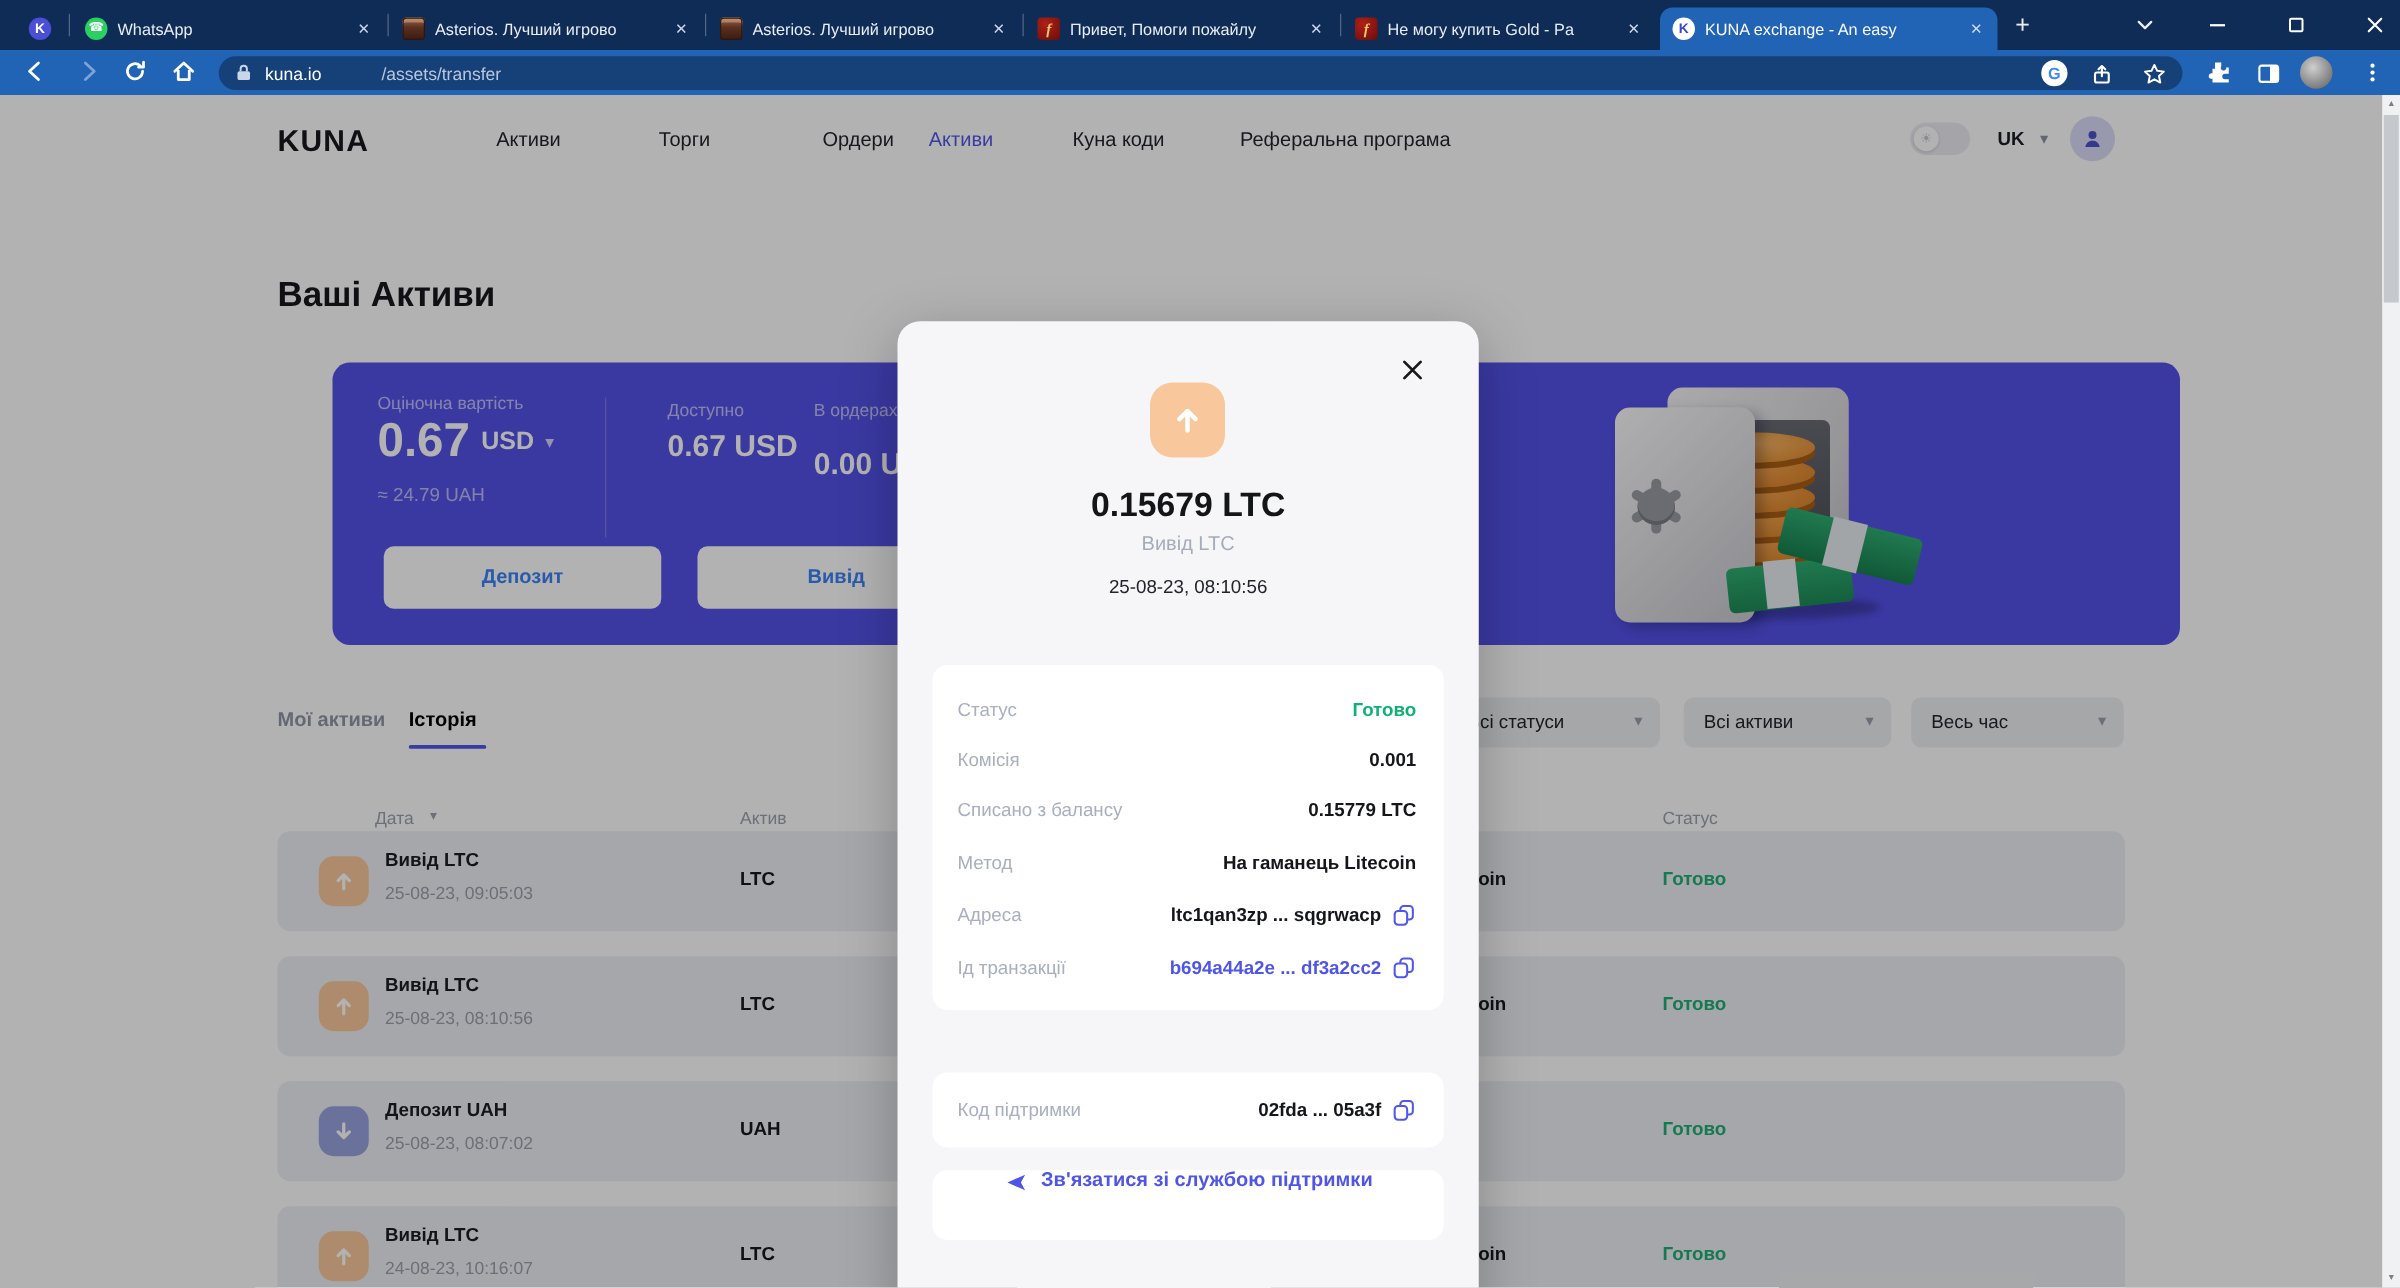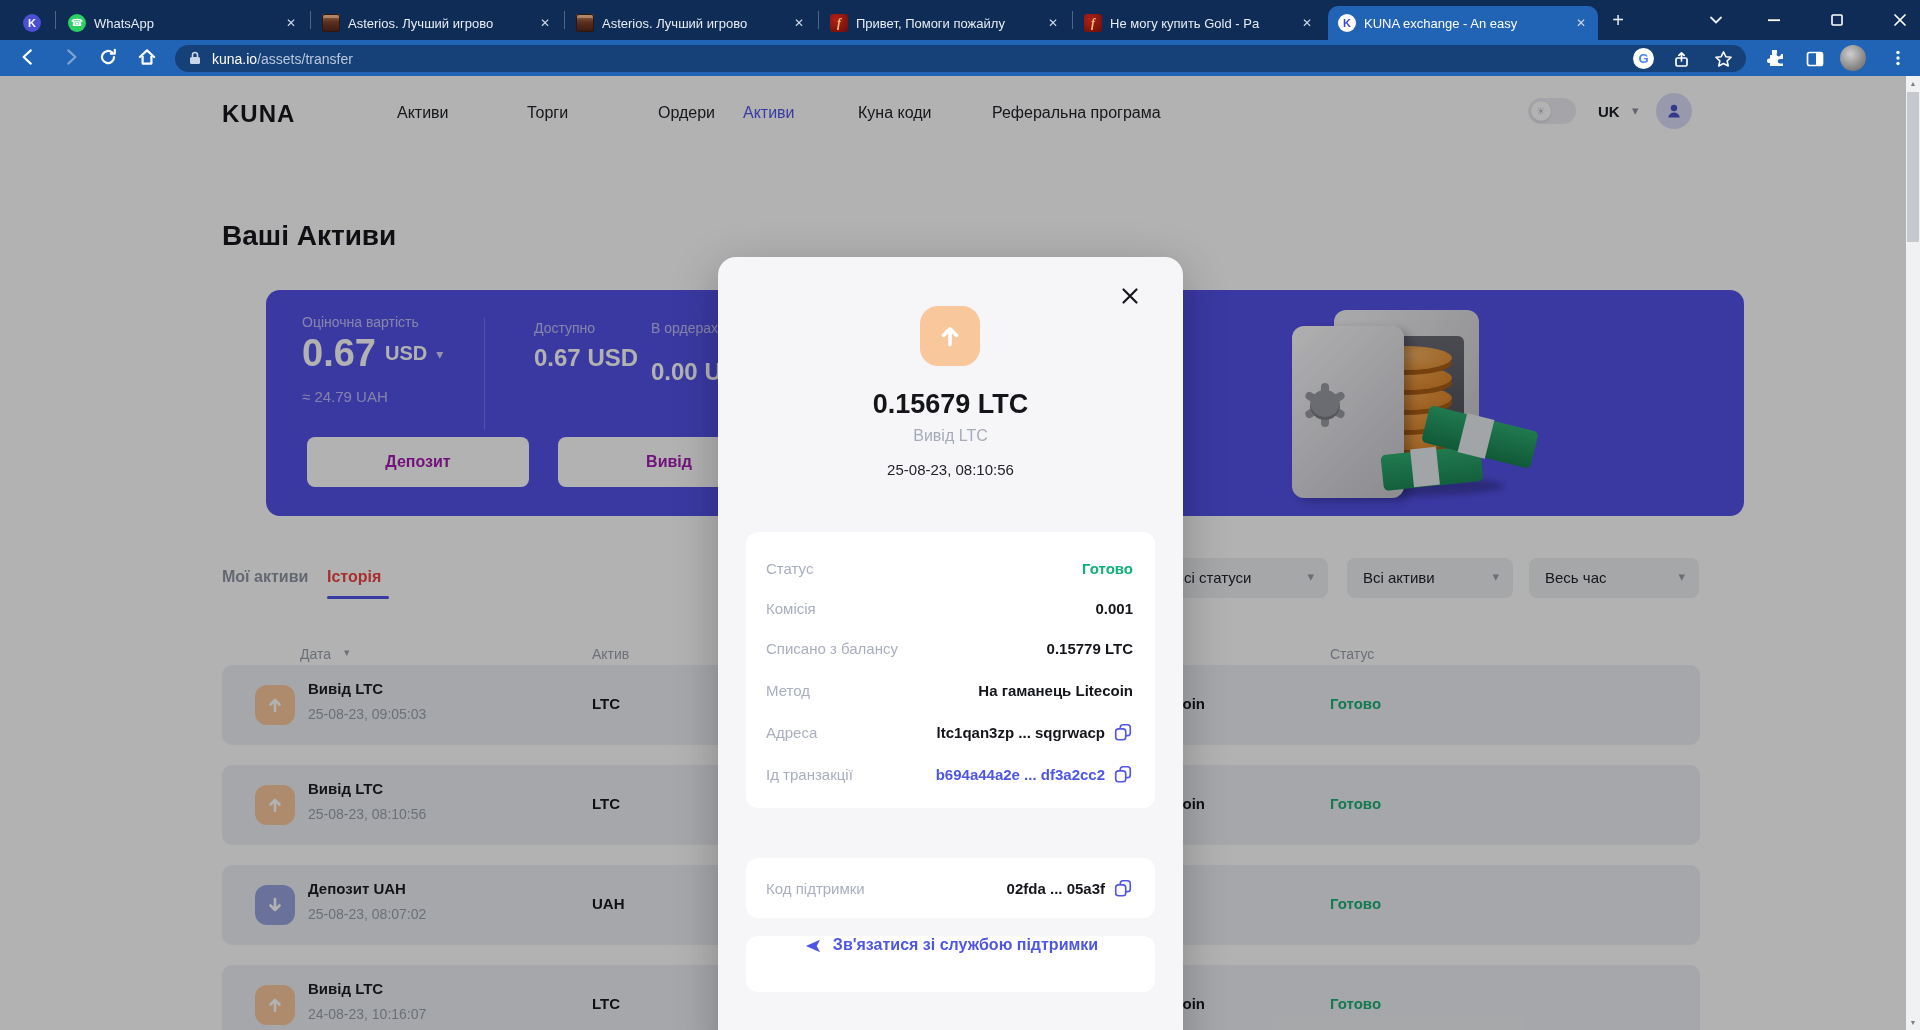--- a/index.html
+++ b/index.html
@@ -20,21 +20,21 @@
   .waphone{color:#fff;font-size:10px;line-height:10px;}
   .fav-ast{border-radius:3px;background:linear-gradient(180deg,#9a6a48 0%,#5a2f1f 45%,#3a1b12 100%);box-shadow:inset 0 0 0 1px #2e170f, inset 0 4px 0 rgba(255,220,180,.35);}
   .fav-forum{border-radius:3px;background:radial-gradient(circle at 35% 30%,#b02018,#6a0d0a);color:#ecc56f;font:italic bold 12px "Liberation Serif",serif;}
   .newtab{position:absolute;left:1606px;top:8px;width:24px;height:24px;color:#e8edf6;font-size:20px;line-height:24px;text-align:center;}
   .winbtn{position:absolute;top:9px;width:22px;height:22px;display:flex;align-items:center;justify-content:center;}
 
   .toolbar{position:absolute;top:40px;left:0;width:1920px;height:36px;background:#2163b5;z-index:100;}
   .tbicon{position:absolute;width:22px;height:22px;display:flex;align-items:center;justify-content:center;}
   .urlpill{position:absolute;left:175px;top:45px;width:1571px;height:27px;background:#164178;border-radius:14px;z-index:100;}
   .urltext{position:absolute;left:212px;top:51px;font-size:14px;line-height:16px;color:#fff;z-index:101;white-space:nowrap;}
-  .urltext .path{color:#b9c7dd;}
+  .urltext .path{color:#b9c7dd;padding-left:48px;}
   .gcircle{position:absolute;left:1633px;top:48px;width:21px;height:21px;background:#fff;border-radius:50%;text-align:center;font-weight:bold;font-size:13px;line-height:21px;color:#4285f4;z-index:101;}
   .avatar-chrome{position:absolute;left:1840px;top:45px;width:26px;height:26px;border-radius:50%;background:radial-gradient(circle at 40% 35%,#cfcfcf,#8f8f8f 55%,#5d5d5d);z-index:101;}
 
   
   .siteheader{position:absolute;top:76px;left:0;width:1547px;height:70px;background:#fff;}
   .kuna-logo{position:absolute;left:222px;top:24px;font-size:24px;font-weight:800;letter-spacing:1px;color:#17181d;}
   .navitem{position:absolute;top:28px;font-size:16px;color:#23252b;white-space:nowrap;}
   .navitem.active{color:#5157e8;}
   .toggle{position:absolute;left:1528px;top:22px;width:48px;height:26px;background:#ecedf2;border-radius:13px;}
   .knob{position:absolute;left:3px;top:3px;width:20px;height:20px;background:#fff;border-radius:50%;box-shadow:0 1px 3px rgba(0,0,0,.15);text-align:center;font-size:11px;line-height:20px;color:#c2c6d2;}
@@ -46,21 +46,21 @@
 
   .card{position:absolute;left:222px;top:290px;width:1478px;height:226px;background:#5452e8;border-radius:14px;margin-left:44px;}
   .card .lbl{position:absolute;font-size:14px;color:rgba(255,255,255,.62);}
   .bigval{position:absolute;left:36px;top:42px;color:#fff;display:flex;align-items:center;gap:9px;}
   .bigval .v{font-size:38px;font-weight:700;}
   .bigval .c{font-size:20px;font-weight:700;}
   .bigval .ch{font-size:14px;color:rgba(255,255,255,.75);}
   .approx{position:absolute;left:36px;top:98px;font-size:15px;color:rgba(255,255,255,.6);}
   .vdiv{position:absolute;left:218px;top:28px;width:1px;height:112px;background:rgba(255,255,255,.22);}
   .colval{position:absolute;font-size:24px;font-weight:700;color:#fff;}
-  .cardbtn{position:absolute;top:147px;width:222px;height:50px;background:#fff;border-radius:8px;border:none;color:#a21caf;font-size:16px;font-weight:700;font-family:inherit;display:flex;align-items:center;justify-content:center;}
+  .cardbtn{position:absolute;top:147px;width:222px;height:50px;background:#fff;border-radius:8px;border:none;color:#3b82f6;font-size:16px;font-weight:700;font-family:inherit;display:flex;align-items:center;justify-content:center;}
 
   
   .vault{position:absolute;left:1008px;top:8px;width:250px;height:205px;}
   .vault .shadow{position:absolute;left:25px;top:178px;width:205px;height:20px;background:rgba(20,20,60,.35);border-radius:50%;filter:blur(3px);}
   .vault .box{position:absolute;left:60px;top:12px;width:145px;height:162px;border-radius:12px;background:linear-gradient(120deg,#f4f4f6,#d7d7dc 70%,#bebec6);}
   .vault .cavity{position:absolute;left:78px;top:38px;width:112px;height:118px;border-radius:6px;background:linear-gradient(180deg,#6a6a74,#4a4a54);}
   .vault .coin{position:absolute;width:92px;height:24px;border-radius:50%;background:radial-gradient(ellipse at 50% 30%,#f2a44e,#d97f22);box-shadow:0 5px 0 #a95e14;}
   .vault .door{position:absolute;left:18px;top:28px;width:112px;height:172px;border-radius:12px;background:linear-gradient(135deg,#fbfbfc,#dcdce1 60%,#c9c9d0);box-shadow:6px 4px 10px rgba(0,0,30,.25);}
   .vault .wheel{position:absolute;left:36px;top:92px;width:30px;height:30px;border-radius:50%;background:#9a9aa4;box-shadow:inset 0 -3px 0 #7c7c86;}
   .vault .spoke{position:absolute;width:8px;height:44px;border-radius:4px;background:#9a9aa4;left:47px;top:85px;}
@@ -305,21 +305,21 @@
     <div class="spoke" style="transform:rotate(120deg)"></div>
     <div class="wheel"></div>
     <div class="cash" style="left:108px;top:152px;width:100px;height:36px;background:linear-gradient(180deg,#2fae72,#1d8a57);transform:rotate(-6deg)"></div>
     <div class="band" style="left:138px;top:150px;width:26px;height:38px;transform:rotate(-6deg)"></div>
     <div class="cash" style="left:150px;top:120px;width:112px;height:38px;background:linear-gradient(180deg,#2fae72,#188050);transform:rotate(14deg)"></div>
     <div class="band" style="left:188px;top:118px;width:28px;height:40px;transform:rotate(14deg)"></div>
   </div>
 </div>
 
 <div class="histtab" style="left:222px;top:568px;color:#9096a4">Мої активи</div>
-<div class="histtab" style="left:327px;top:568px;color:#ef4444">Історія</div>
+<div class="histtab" style="left:327px;top:568px;color:#000000">Історія</div>
 <div class="underline" style="left:327px;top:596px;width:62px"></div>
 
 <div class="pill" style="left:1158px;width:170px">
   <span class="pl">Всі статуси</span>
   <span class="pc">▾</span>
 </div>
 <div class="pill" style="left:1347px;width:166px">
   <span class="pl">Всі активи</span>
   <span class="pc">▾</span>
 </div>

